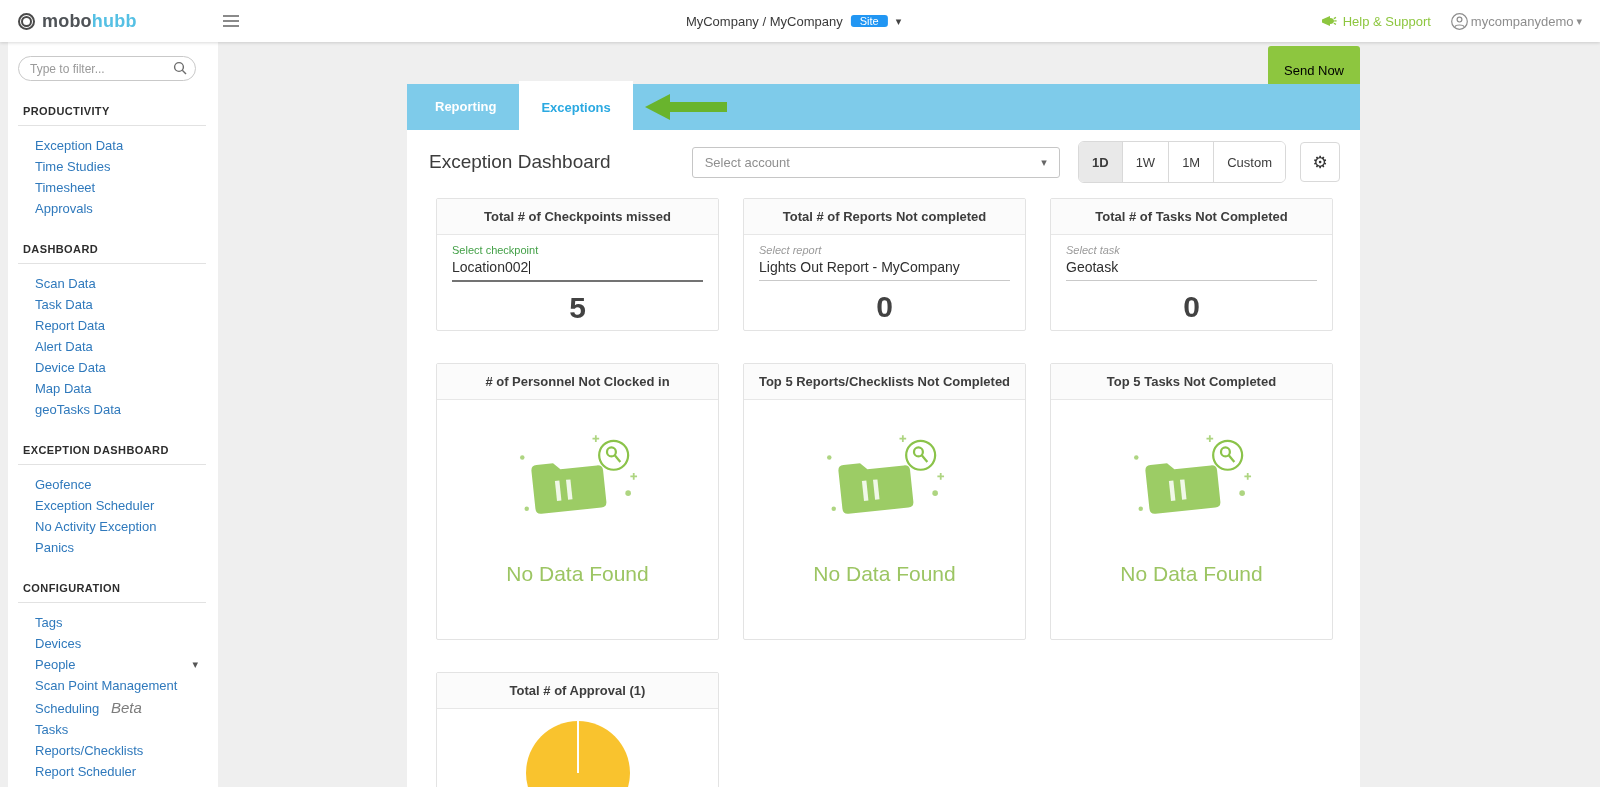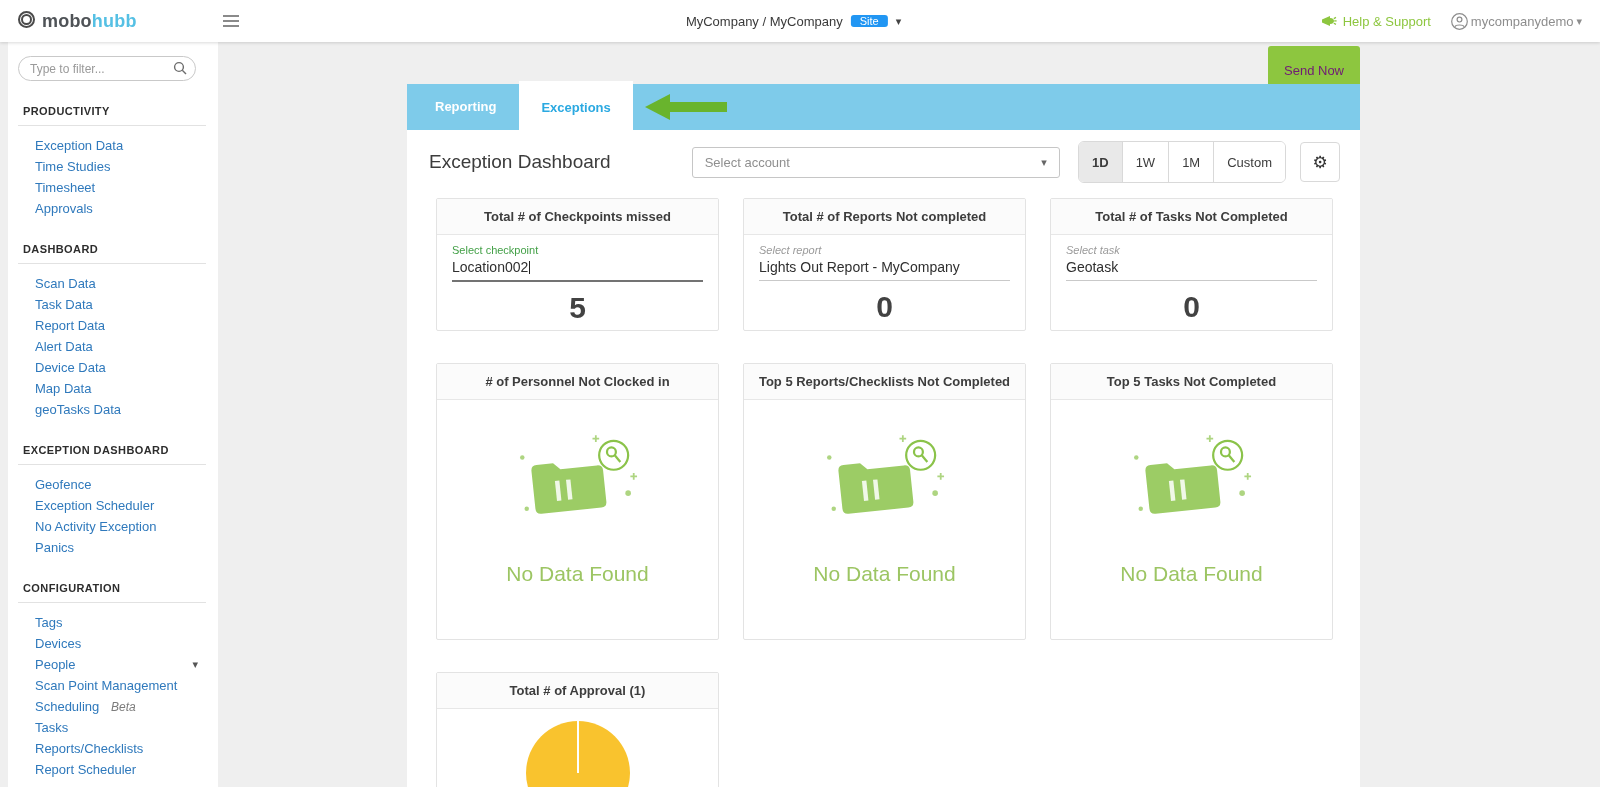--- a/index.html
+++ b/index.html
@@ -6,21 +6,21 @@
   html,body { width:1600px; height:787px; overflow:hidden; }
   body {
     font-family: "Liberation Sans", sans-serif;
     background:#efefef; color:#333; font-size:13px;
   }
   
   .topbar {
     position:relative; height:42px; background:#fff; display:flex; align-items:center;
     padding:0 18px; box-shadow:0 1px 3px rgba(0,0,0,.15); z-index:20;
   }
-  .logo { display:flex; align-items:flex-start; gap:7px; cursor:pointer; }
+  .logo { display:flex; align-items:center; gap:7px; cursor:pointer; }
   .logo-ring { width:17px; height:17px; border:2px solid #4a4a4a; border-radius:50%;
     display:flex; align-items:center; justify-content:center; }
   .logo-ring::after { content:""; width:7px; height:7px; border:2px solid #4a4a4a; border-radius:50%; }
   .logo-text { font-size:18px; font-weight:bold; letter-spacing:.2px; }
   .logo-mobo { color:#4f5357; }
   .logo-hubb { color:#55c0e4; }
   .hamburger { margin-left:86px; cursor:pointer; display:flex; flex-direction:column; gap:3px; }
   .hamburger span { display:block; width:16px; height:2px; background:#8a8a8a; }
   .top-center { position:absolute; left:50%; top:0; height:42px; transform:translateX(-53%);
     display:flex; align-items:center; gap:8px; cursor:pointer; }
@@ -40,26 +40,26 @@
     padding:0 28px 0 11px; font-size:12px; font-family:inherit; color:#444; outline:none; background:#fff; }
   .filter-input::placeholder { color:#9a9a9a; }
   .filter-icon { position:absolute; right:9px; top:5px; }
   .side-section { margin-top:24px; }
   .side-title { font-size:11px; font-weight:bold; color:#2d2d2d; letter-spacing:.4px;
     padding:0 0 8px 5px; border-bottom:1px solid #e2e2e2; }
   .side-items { list-style:none; margin-top:9px; }
   .side-items li { position:relative; padding:3px 6px 3px 17px; }
   .side-items a { color:#2F79BC; text-decoration:none; font-size:13px; cursor:pointer; }
   .item-caret { position:absolute; right:8px; top:4px; color:#555; font-size:11px; }
-  .beta { font-style:italic; color:#7c7c7c; font-size:12px; margin-left:8px; }
+  .beta { font-style:italic; color:#7c7c7c; font-size:15px; margin-left:8px; }
   
   .main { position:absolute; top:42px; left:210px; right:0; bottom:0; background:#efefef; overflow:hidden; }
   .container { width:953px; margin-left:197px; }
   .send-row { height:32px; margin-top:4px; display:flex; justify-content:flex-end; }
-  .send-btn { background:#8DC63F; color:#701a75; border:none; border-radius:3px; height:48px;
+  .send-btn { background:#8DC63F; color:#000000; border:none; border-radius:3px; height:48px;
     padding:0 16px; font-size:13px; font-family:inherit; cursor:pointer; }
   
   .tabsbar { margin-top:6px; height:46px; background:#7ECBEA; display:flex; align-items:center;
     padding-left:13px; position:relative; }
   .tab { font-size:13px; font-weight:bold; cursor:pointer; }
   .tab-reporting { color:#fff; padding:0 15px; line-height:46px; }
   .tab-highlight { margin-left:8px; border:4px solid #ffffff; height:52px; display:flex; }
   .tab-active { background:#fff; color:#2BA9E1; display:flex; align-items:center; padding:0 18px; }
   .annot-arrow { display:flex; align-items:center; margin-left:12px; }
   .annot-arrow .head { width:0; height:0; border-top:13px solid transparent;

